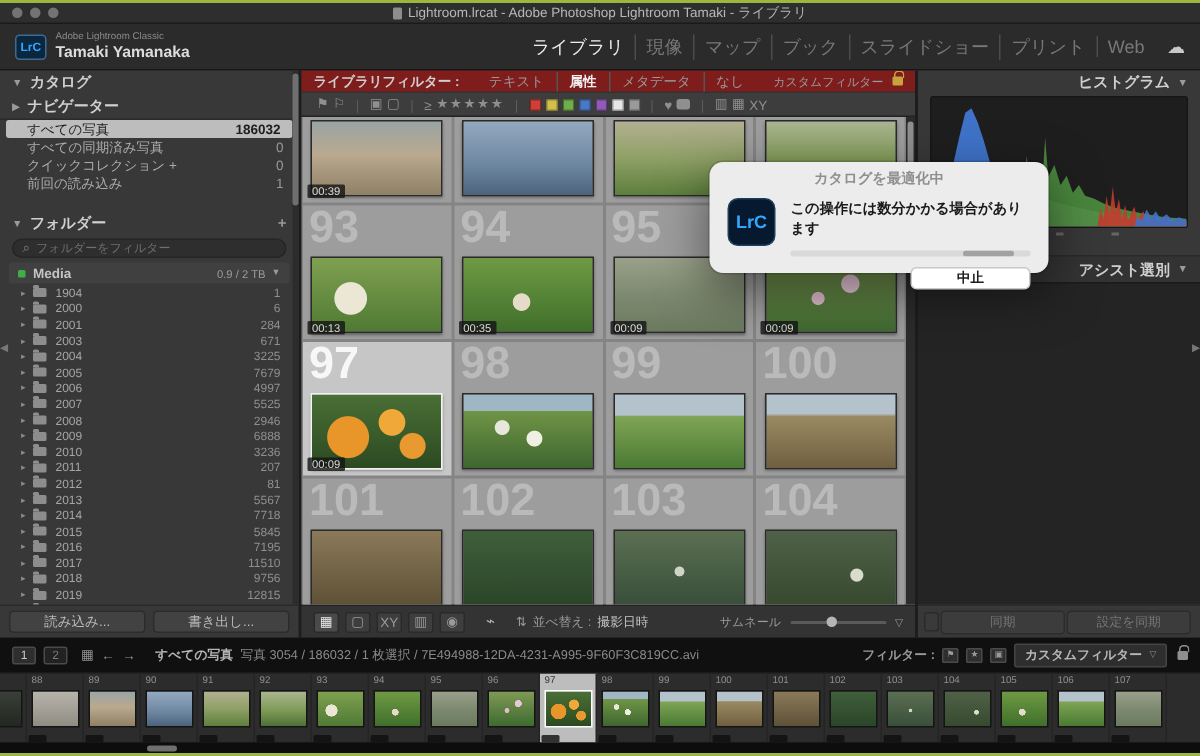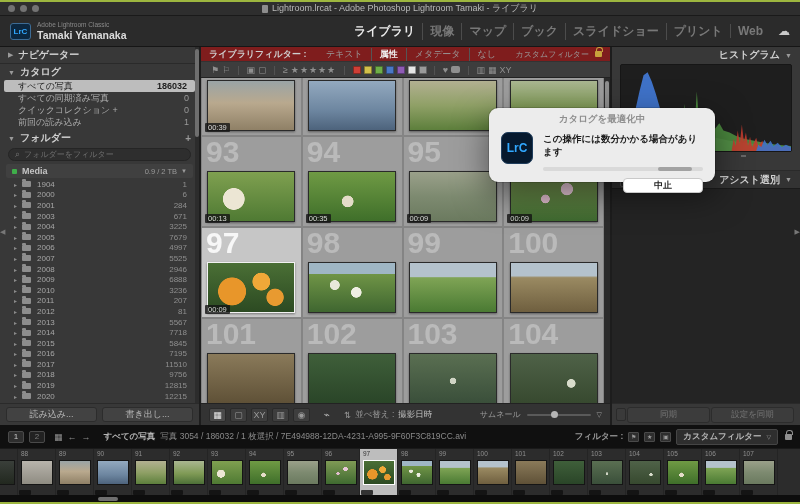--- a/index.html
+++ b/index.html
@@ -18,41 +18,41 @@
   .title-wrap { position:absolute; left:0; right:0; text-align:center; font-size:9px; color:#b8b8b8; display:flex; justify-content:center; align-items:center; gap:4px; }
   .doc-icon { display:inline-block; width:6px; height:8px; background:#8d8d8d; border-radius:1px; }
 
   
   .appheader { height:31px; background:#2b2b2b; display:flex; align-items:center; padding:0 10px; border-bottom:1px solid #161616; }
   .lrc-badge { width:21px; height:17px; background:#0b2740; border:1px solid #3d6b94; border-radius:3px; color:#31a8ff; font-size:8px; font-weight:bold; display:flex; align-items:center; justify-content:center; }
   .id-text { margin-left:6px; line-height:1.15; }
   .id-app { font-size:6.5px; color:#8a8a8a; }
   .id-user { font-size:10.5px; color:#dcdcdc; font-weight:bold; }
   .modules { margin-left:auto; display:flex; align-items:center; }
-  .module { font-size:12px; font-weight:bold; color:#787878; padding:0 7px; cursor:pointer; white-space:nowrap; }
+  .module { font-size:12px; font-weight:normal; color:#787878; padding:0 7px; cursor:pointer; white-space:nowrap; }
   .module.active { color:#ececec; }
   .module + .module { border-left:1px solid #4c4c4c; }
   .cloud-ic { color:#c9c9c9; font-size:12px; margin-left:8px; }
 
   
   .bodyrow { display:flex; height:378px; }
   aside.leftpanel { width:201px; background:#383838; display:flex; flex-direction:column; border-right:2px solid #1d1d1d; position:relative; }
   main.center { width:409px; display:flex; flex-direction:column; position:relative; }
   aside.rightpanel { flex:1; background:#383838; display:flex; flex-direction:column; border-left:2px solid #1d1d1d; }
 
   
   .phead { display:flex; align-items:center; font-size:10px; font-weight:bold; color:#cfcfcf; padding:0 8px; }
   .phead .tri { font-size:7px; color:#9a9a9a; margin-right:5px; }
   .nav-head { height:17px; border-bottom:1px solid #2a2a2a; }
   .cat-head { height:16px; }
   .prow { height:12px; display:flex; align-items:center; padding:0 10px 0 18px; font-size:9px; color:#ababab; cursor:pointer; }
   .prow .cnt { margin-left:auto; color:#999; }
   .prow.sel { background:#bdbdbd; color:#1d1d1d; border-radius:2px; margin:0 4px; padding:0 8px 0 14px; }
   .prow.sel .cnt { color:#1d1d1d; font-weight:bold; }
-  .fold-head { height:16px; margin-top:2px;justify-content:center; }
+  .fold-head { height:16px; margin-top:13px;justify-content:center; }
   .fold-head .plus { margin-left:auto; color:#9a9a9a; font-size:10px; }
   .searchbox { height:13px; margin:2px 8px 3px; background:#2e2e2e; border:1px solid #252525; border-radius:7px; display:flex; align-items:center; padding:0 6px; font-size:8px; color:#6f6f6f; }
   .searchbox .mag { margin-right:4px; font-size:9px; color:#7a7a7a; }
   .volrow { height:14px; display:flex; align-items:center; background:#404040; margin:0 6px; border-radius:2px; padding:0 6px; font-size:9px; color:#c4c4c4; font-weight:bold; }
   .led { width:5px; height:5px; background:#3fae4a; border-radius:1px; margin-right:5px; }
   .volrow .usage { margin-left:auto; font-size:7.5px; color:#9a9a9a; font-weight:normal; }
   .volrow .tri { font-size:6px; color:#9a9a9a; margin-left:4px; }
   .years { flex:1; overflow:hidden; padding-top:1px; }
   .yrow { height:10.6px; display:flex; align-items:center; padding:0 12px 0 14px; font-size:8px; color:#a6a6a6; cursor:pointer; }
   .yrow .tri { font-size:6px; color:#8a8a8a; margin-right:5px; }
@@ -110,21 +110,21 @@
   .t-green-field { background:linear-gradient(180deg,#b4c2cc 0 28%,#7fa455 30%,#4a7a33 100%); }
   .t-brown-field { background:linear-gradient(180deg,#b4c2cc 0 26%,#9a8a62 30%,#6f5f3f 100%); }
   .t-dirt { background:linear-gradient(180deg,#8a7a5a,#5f5137); }
   .t-dark-green { background:linear-gradient(180deg,#3f5f3a,#2a4528); }
   .t-pond { background:radial-gradient(circle at 50% 55%, #cfd4c4 0 6%, rgba(0,0,0,0) 7%),linear-gradient(180deg,#5a6f52,#3a4f3a); }
   .t-marsh { background:radial-gradient(circle at 70% 60%, #d8dccb 0 6%, rgba(0,0,0,0) 7%),linear-gradient(180deg,#4f6248,#37492f); }
   .t-dark { background:linear-gradient(180deg,#3a3f3a,#22281f); }
   .t-paper { background:linear-gradient(180deg,#b8b4ac,#8f8c82); }
 
   
-  .dialog { position:absolute; left:288px; top:61px; width:226px; height:74px; background:#ececec; border-radius:9px; box-shadow:0 12px 34px rgba(0,0,0,.5), 0 0 0 1px rgba(0,0,0,.15); z-index:50; }
+  .dialog { position:absolute; left:272px; top:61px; width:226px; height:74px; background:#ececec; border-radius:9px; box-shadow:0 12px 34px rgba(0,0,0,.5), 0 0 0 1px rgba(0,0,0,.15); z-index:50; }
   .dlg-title { text-align:center; font-size:9.5px; font-weight:bold; color:#8f8f8f; padding-top:5px; }
   .dlg-body { display:flex; padding:6px 12px 0 12px; gap:10px; }
   .dlg-icon { width:32px; height:32px; background:#06192e; border:1px solid #1f3d5c; border-radius:7px; color:#31a8ff; font-weight:bold; font-size:12px; display:flex; align-items:center; justify-content:center; flex:none; }
   .dlg-right { flex:1; }
   .dlg-msg { font-size:9.5px; font-weight:bold; color:#1a1a1a; margin-top:1px; }
   .dlg-bar { margin-top:8px; height:4px; background:#d9d9d9; border-radius:2px; position:relative; overflow:hidden; }
   .dlg-seg { position:absolute; top:0; bottom:0; background:#a2a2a2; border-radius:2px; }
   .dlg-btnrow { display:flex; justify-content:flex-end; padding:7px 12px 0 0; }
   .dlg-btn { width:80px; height:15px; background:#ffffff; border:1px solid #c9c9c9; border-radius:4px; font-size:9px; font-weight:bold; color:#1c1c1c; display:flex; align-items:center; justify-content:center; cursor:pointer; box-shadow:0 1px 1px rgba(0,0,0,.08); }
 
@@ -223,27 +223,27 @@
         <span class="module">スライドショー</span>
         <span class="module">プリント</span>
         <span class="module">Web</span>
       </nav>
     <span class="cloud-ic">☁</span>
   </div>
 
   <div class="bodyrow">
 
     <aside class="leftpanel">
+      <div class="phead cat-head">
+        <span class="tri">▼</span>
+        <span>カタログ</span>
+      </div>
       <div class="phead nav-head">
         <span class="tri">▶</span>
         <span>ナビゲーター</span>
-      </div>
-      <div class="phead cat-head">
-        <span class="tri">▼</span>
-        <span>カタログ</span>
       </div>
       <div id="catalog-items">
           <div class="prow sel">
             <span class="plabel">すべての写真</span>
             <span class="cnt">186032</span>
           </div>
           <div class="prow">
             <span class="plabel">すべての同期済み写真</span>
             <span class="cnt">0</span>
           </div>

